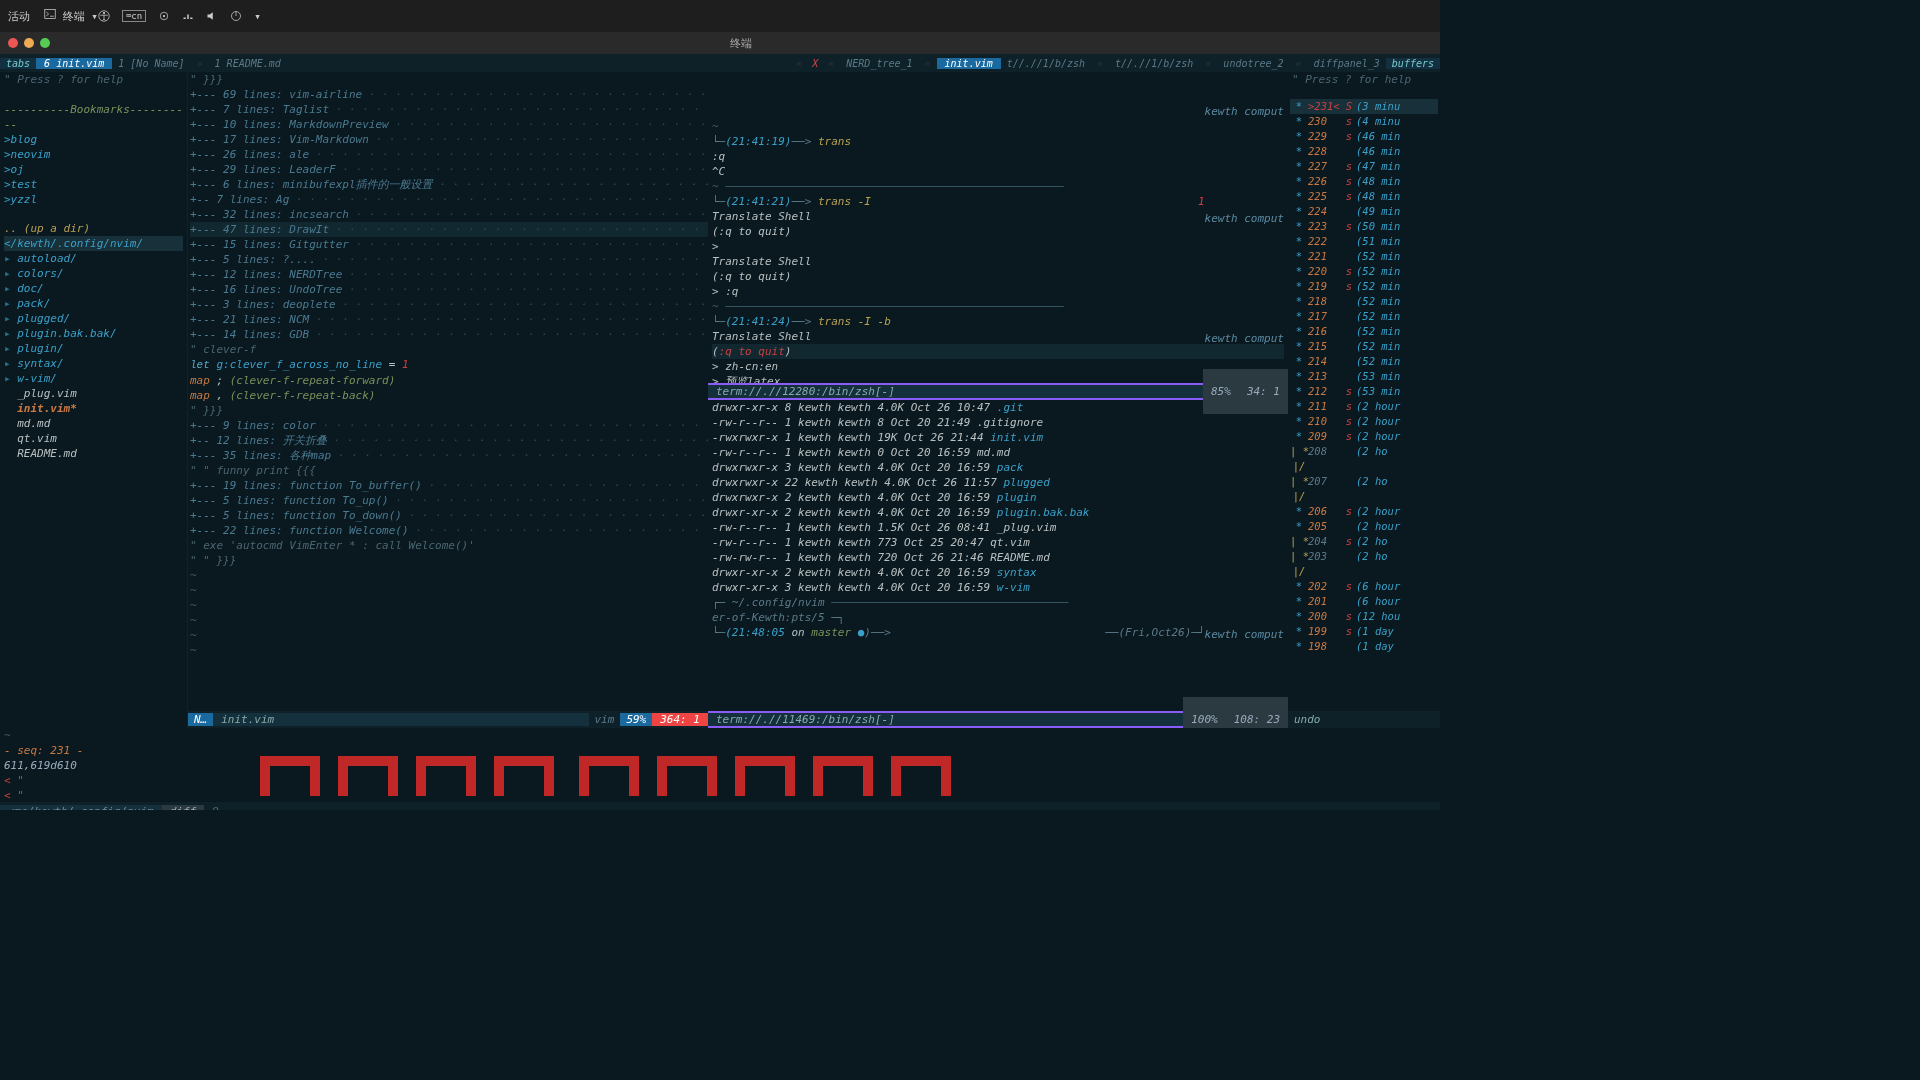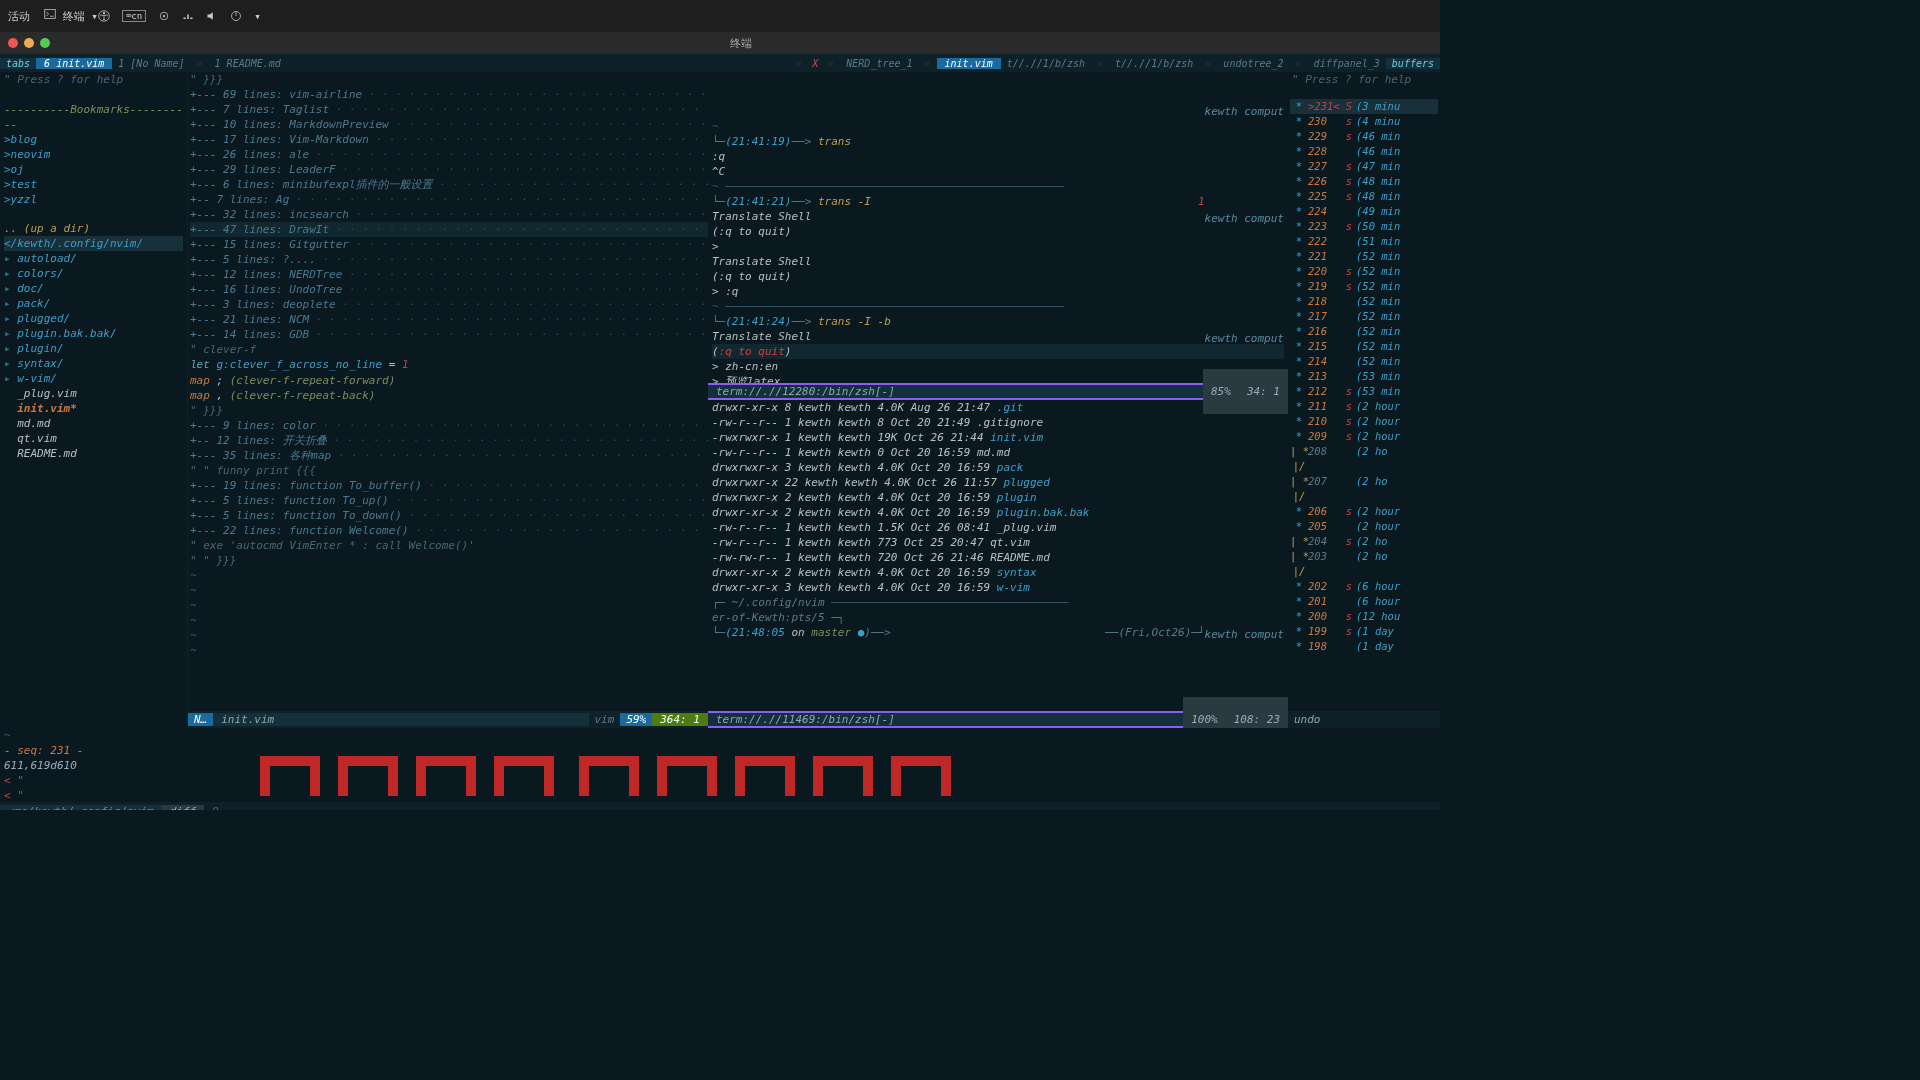--- a/index.html
+++ b/index.html
@@ -58,21 +58,21 @@
   .kw-map { color: #c87840; } .plug { color: #c05050; } .str { color: #7a905a; }
   .cursor-ln { background: #122830; display: block; }
   .tilde { color: #3a5a68; }
 
   
   .status { height: 17px; display: flex; align-items: center; font-size: 11px; background: #0e2028; }
   .seg-mode { background: #1a6aa0; color: #fff; padding: 0 6px; }
   .seg-file { background: #14303c; color: #8aa; padding: 0 8px; flex: 1; }
   .seg-ft { color: #5a7a88; padding: 0 6px; }
   .seg-pct { background: #1a6aa0; color: #fff; padding: 0 6px; }
-  .seg-pos { background: #4d7c0f; color: #fff; padding: 0 8px; }
+  .seg-pos { background: #ef4444; color: #fff; padding: 0 8px; }
   .seg-grey { background: #2a3a40; color: #9ab; padding: 16px 8px; }
 
   
   .term-body { flex: 1; overflow: hidden; line-height: 15px; padding: 0 4px; font-style: italic; }
   .tm-cyan { color: #3aa0c8; } .tm-ylw { color: #b8a050; } .tm-grey { color: #5a7a88; }
   .tm-wht { color: #b8c0c0; } .tm-red { color: #c84040; } .tm-grn { color: #7a905a; }
   .tm-hr { color: #3a5a68; letter-spacing: -1px; }
   .tm-prompt-r { color: #5a8aa0; margin-top: 32px; }
   .hl-row { background: #122830; display: block; }
   .term-upper { height: 355px; }
@@ -292,21 +292,21 @@
         <div class="tm-wht">&gt; 预览latex</div>
         <div class="tm-wht">Preview latex</div>
         <div class="tm-wht">&gt; 数学符号</div>
       </div>
     <div class="status-term">
       <span class="seg-file">term://.//12280:/bin/zsh[-]</span>
       <span class="seg-grey">85%</span>
       <span class="seg-grey">34:  1</span>
     </div>
     <div class="term-body" style="flex:1" id="term-lower">
-        <div><span class="tm-wht">drwxr-xr-x  8 kewth kewth 4.0K Aug 26 21:47 </span><span class="tm-cyan">.git</span></div>
+        <div><span class="tm-wht">drwxr-xr-x  8 kewth kewth 4.0K Oct 26 10:47 </span><span class="tm-cyan">.git</span></div>
         <div><span class="tm-wht">-rw-r--r--  1 kewth kewth    8 Oct 20 21:49 </span><span class="tm-wht">.gitignore</span></div>
         <div><span class="tm-wht">-rwxrwxr-x  1 kewth kewth  19K Oct 26 21:44 </span><span class="tm-cyan">init.vim</span></div>
         <div><span class="tm-wht">-rw-r--r--  1 kewth kewth    0 Oct 20 16:59 </span><span class="tm-wht">md.md</span></div>
         <div><span class="tm-wht">drwxrwxr-x  3 kewth kewth 4.0K Oct 20 16:59 </span><span class="tm-cyan">pack</span></div>
         <div><span class="tm-wht">drwxrwxr-x 22 kewth kewth 4.0K Oct 26 11:57 </span><span class="tm-cyan">plugged</span></div>
         <div><span class="tm-wht">drwxrwxr-x  2 kewth kewth 4.0K Oct 20 16:59 </span><span class="tm-cyan">plugin</span></div>
         <div><span class="tm-wht">drwxr-xr-x  2 kewth kewth 4.0K Oct 20 16:59 </span><span class="tm-cyan">plugin.bak.bak</span></div>
         <div><span class="tm-wht">-rw-r--r--  1 kewth kewth 1.5K Oct 26 08:41 </span><span class="tm-wht">_plug.vim</span></div>
         <div><span class="tm-wht">-rw-r--r--  1 kewth kewth  773 Oct 25 20:47 </span><span class="tm-wht">qt.vim</span></div>
         <div><span class="tm-wht">-rw-rw-r--  1 kewth kewth  720 Oct 26 21:46 </span><span class="tm-wht">README.md</span></div>

